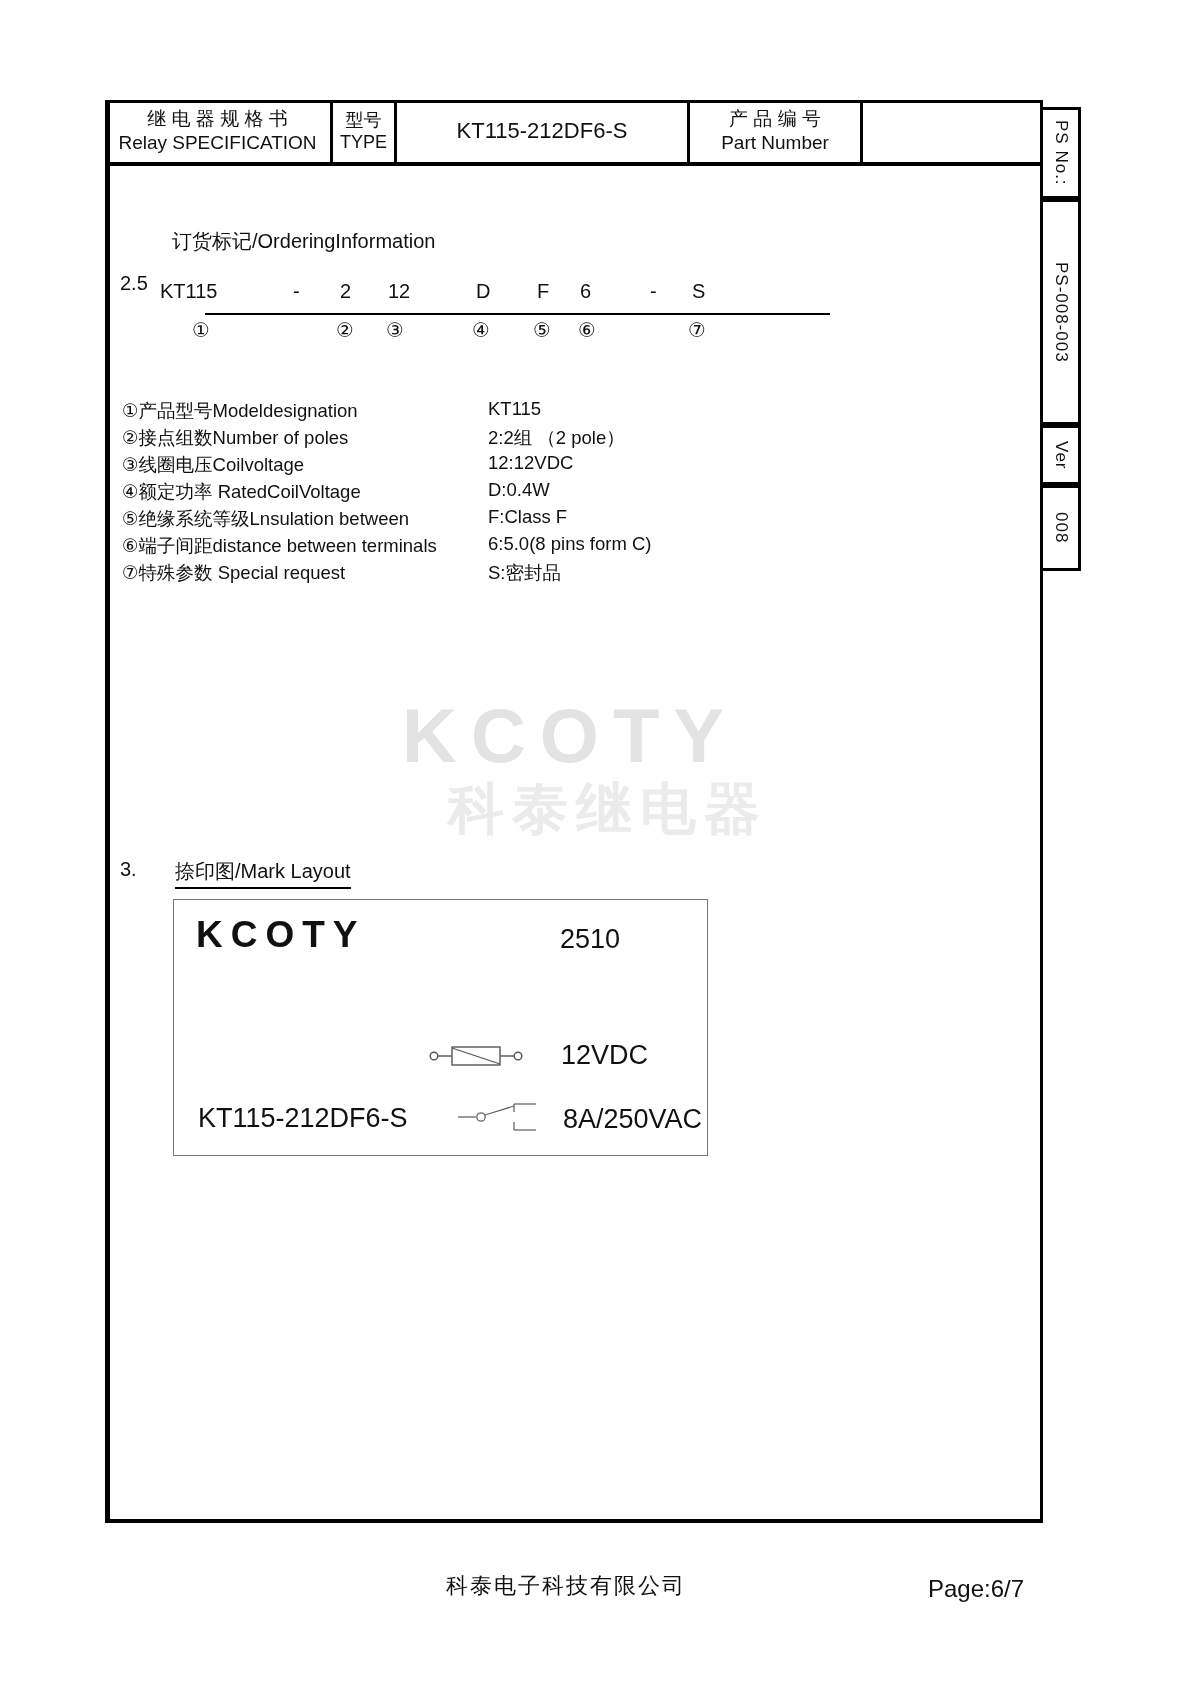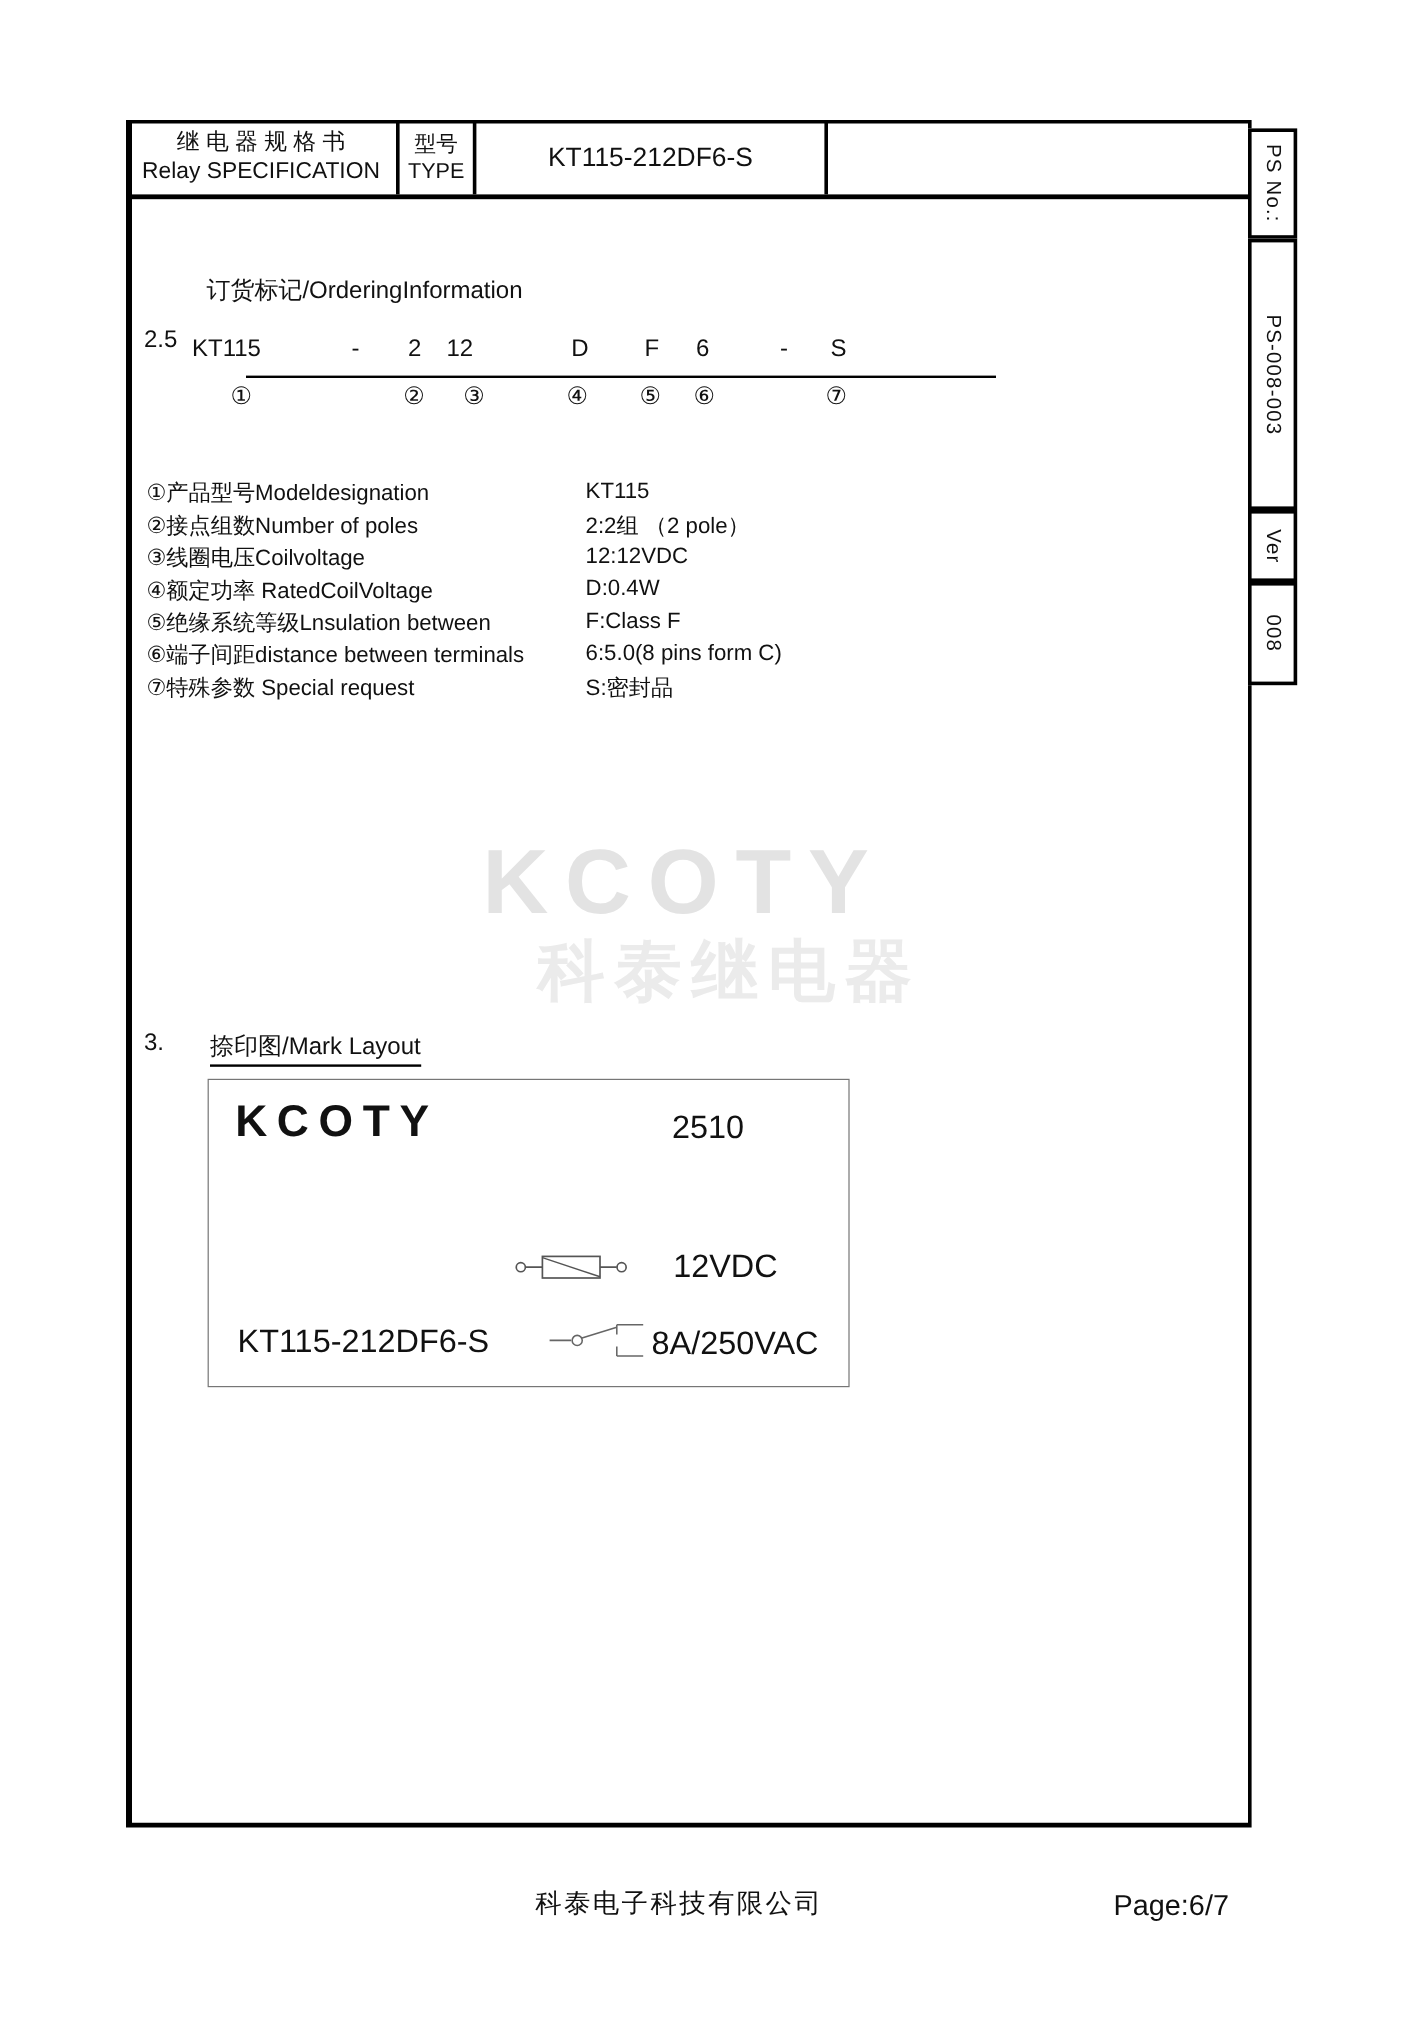--- a/index.html
+++ b/index.html
@@ -48,21 +48,21 @@
   
   .mark-box{left:173px;top:899px;width:535px;height:257px;border:1.5px solid #767676;
             box-sizing:border-box;}
   .logo{position:absolute;left:22px;top:14px;font-size:37px;font-weight:800;
         letter-spacing:8px;}
   .datecode{position:absolute;left:386px;top:24px;font-size:27px;}
   .coil-svg{position:absolute;left:255px;top:142px;}
   .coil-label{position:absolute;left:355px;top:140px;font-size:27px;margin-left:32px;}
   .model-in-box{position:absolute;left:24px;top:203px;font-size:27px;}
   .switch-svg{position:absolute;left:282px;top:196px;}
-  .rating{position:absolute;left:369px;top:204px;font-size:27px;}
+  .rating{position:absolute;left:389px;top:204px;font-size:27px;}
   
   .foot-company{left:446px;top:1571px;font-size:22px;letter-spacing:2px;}
   .foot-page{left:928px;top:1575px;font-size:24px;}
 </style>
 </head>
 <body>
 
 <div class="page">
 
   <div class="abs main-frame"></div>
@@ -71,20 +71,24 @@
     <div class="cell c1">
       <span>继 电 器 规 格 书</span>
       <span>Relay SPECIFICATION</span>
     </div>
     <div class="cell c2">
       <span>型号</span>
       <span>TYPE</span>
     </div>
     <div class="cell c3">
       <span>KT115-212DF6-S</span>
+    </div>
+    <div class="cell c4">
+      <span>产 品 编 号</span>
+      <span>Part Number</span>
     </div>
     <div class="cell c5">
       <span></span>
     </div>
   </div>
 
   <div class="abs vbox" style="top:107px;height:92px;">
     <span class="vtext">PS No.:</span>
   </div>
   <div class="abs vbox" style="top:199px;height:226px;">
@@ -100,21 +104,21 @@
   <div class="abs wm1">KCOTY</div>
   <div class="abs wm2">科泰继电器</div>
 
   <div class="abs h-sec" style="left:120px;top:228px;margin-top:44px;">2.5</div>
   <div class="abs h-sec" style="left:172px;top:228px;">订货标记/OrderingInformation</div>
 
   <div>
     <span class="code-char" style="left:160px;top:280px;">KT115</span>
     <span class="code-char" style="left:293px;top:280px;">-</span>
     <span class="code-char" style="left:340px;top:280px;">2</span>
-    <span class="code-char" style="left:372px;top:280px;">12</span>
+    <span class="code-char" style="left:388px;top:280px;">12</span>
     <span class="code-char" style="left:476px;top:280px;">D</span>
     <span class="code-char" style="left:537px;top:280px;">F</span>
     <span class="code-char" style="left:580px;top:280px;">6</span>
     <span class="code-char" style="left:650px;top:280px;">-</span>
     <span class="code-char" style="left:692px;top:280px;">S</span>
     <div class="code-line"></div>
     <span class="mark-char" style="left:192px;top:318px;">①</span>
     <span class="mark-char" style="left:336px;top:318px;">②</span>
     <span class="mark-char" style="left:386px;top:318px;">③</span>
     <span class="mark-char" style="left:472px;top:318px;">④</span>

